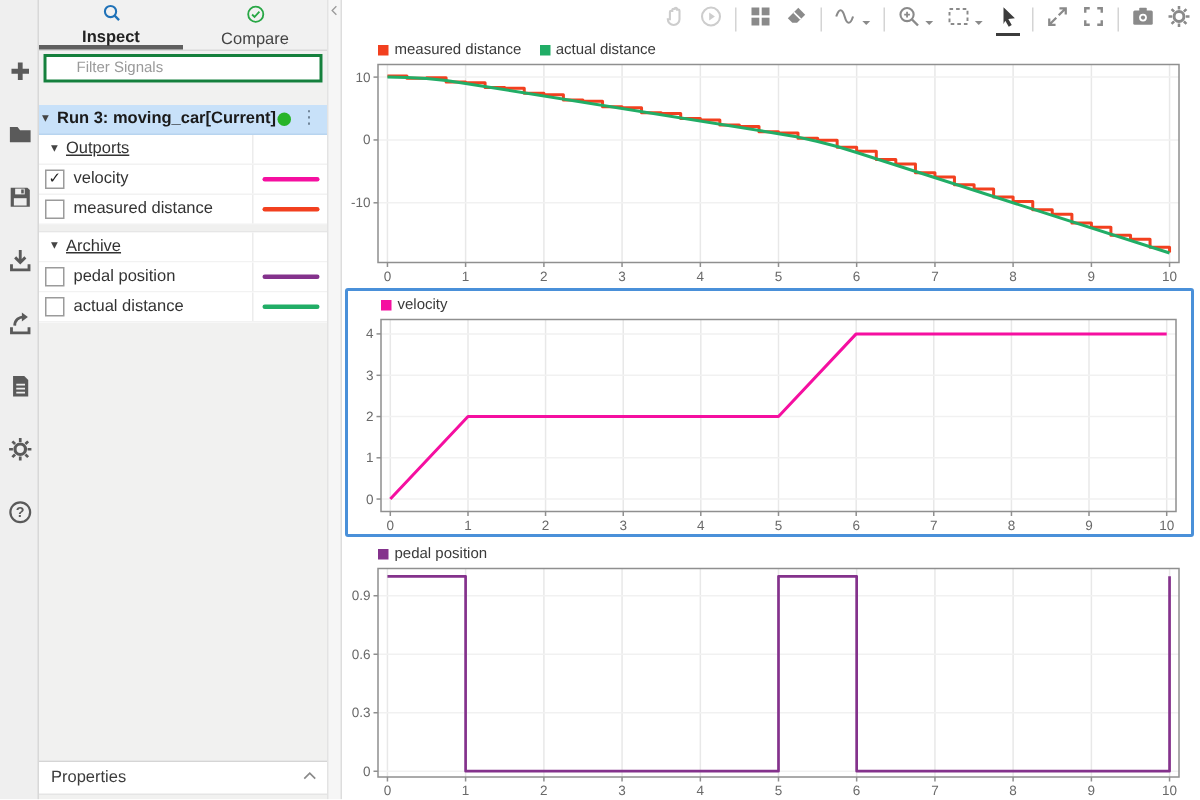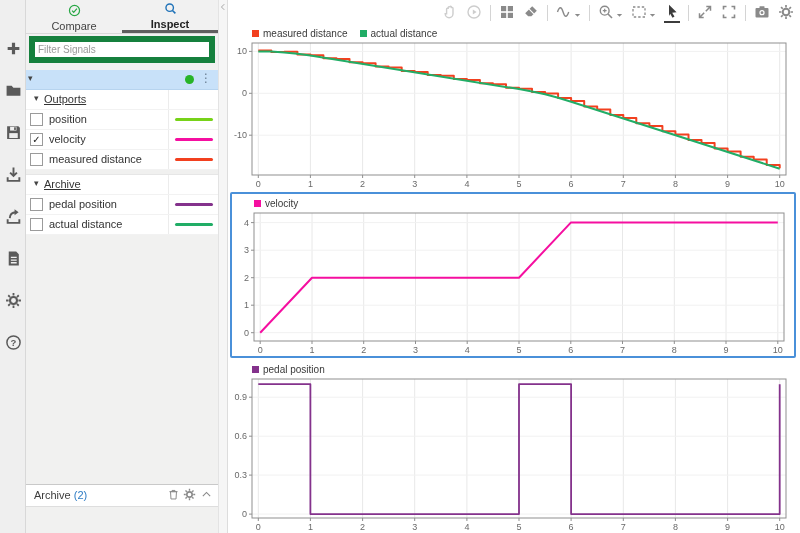--- a/index.html
+++ b/index.html
@@ -15,22 +15,22 @@
   #panel{position:absolute;left:26px;top:0;width:192px;height:533px;background:#f1f1f0;box-sizing:border-box;}
   #tabbar{position:absolute;left:0;top:0;right:0;height:33px;background:#f1f1f1;border-bottom:1px solid #d9d9d9;display:flex;}
   .tab{flex:1;display:flex;flex-direction:column;align-items:center;justify-content:center;gap:1px;padding-top:2px;box-sizing:border-box;}
   .tab .tabicon svg{width:13px;height:13px;}
   .tab .tablabel{font-size:11px;color:#444;}
   .tab.active .tablabel{font-weight:bold;color:#222;}
   .tab.active{border-bottom:3px solid #5f5f5f;}
   .tabicon.inspect{color:#1f72b8;}
   .tabicon.compare{color:#28a745;}
   #filterwrap{position:absolute;left:0;top:34px;right:0;height:21px;background:#f1f1f1;}
-  #filterwrap input{position:absolute;left:3px;right:3px;top:2px;height:15px;border:6px solid #15803d;
-                    font-family:inherit;font-size:10px;padding:0 3px;color:#333;background:#fff;}
+  #filterwrap input{position:absolute;left:3px;right:3px;top:2px;height:15px;border:2px solid #15803d;
+                    font-family:inherit;font-size:10px;padding:0 20px;color:#333;background:#fff;}
   #filterwrap input::placeholder{color:#9a9a9a;}
   #treeheader{position:absolute;left:0;top:55px;right:0;height:14px;background:#f0f0f0;border-bottom:1px solid #dcdcdc;
               font-size:9px;font-weight:bold;color:#5c5c5c;}
   #treeheader .colname{position:absolute;left:15px;top:2px;}
   #treeheader .colline{position:absolute;left:147px;top:2px;}
   #tree{position:absolute;left:0;top:70px;right:0;background:#fff;}
   .trow{position:relative;height:19px;background:#fff;border-bottom:1px solid #f2f2f2;}
   .trow.run{background:#c8e1f9;border-bottom:1px solid #b7d4ef;}
   .trow .expander{position:absolute;left:2px;top:3px;font-size:9px;color:#444;}
   .trow.group .expander{left:8px;}
@@ -125,54 +125,49 @@
       <div class="stripbtn">
         <span><svg class="main" viewBox="0 0 16 16" xmlns="http://www.w3.org/2000/svg">
             <circle cx="8" cy="8" r="6.2" fill="none" stroke="currentColor" stroke-width="1.4"></circle>
             <text x="8" y="11.2" font-size="9" text-anchor="middle" fill="currentColor" font-family="Liberation Sans,DejaVu Sans,sans-serif" font-weight="bold">?</text>
           </svg></span>
       </div>
     </div>
 
   <div id="panel">
     <div id="tabbar">
+      <div class="tab active">
+        <span class="tabicon inspect"><svg class="main" viewBox="0 0 16 16" xmlns="http://www.w3.org/2000/svg">
+              <circle cx="7" cy="7" r="4.6" fill="none" stroke="currentColor" stroke-width="1.7"></circle>
+              <path d="M10.4 10.4l3.6 3.6" stroke="currentColor" stroke-width="1.9"></path>
+            </svg></span>
+        <span class="tablabel">Inspect</span>
+      </div>
       <div class="tab">
         <span class="tabicon compare"><svg class="main" viewBox="0 0 16 16" xmlns="http://www.w3.org/2000/svg">
               <circle cx="8" cy="8" r="6.2" fill="none" stroke="currentColor" stroke-width="1.5"></circle>
               <path d="M5 8.2l2 2 4-4.4" fill="none" stroke="currentColor" stroke-width="1.5"></path>
             </svg></span>
         <span class="tablabel">Compare</span>
       </div>
-      <div class="tab active">
-        <span class="tabicon inspect"><svg class="main" viewBox="0 0 16 16" xmlns="http://www.w3.org/2000/svg">
-              <circle cx="7" cy="7" r="4.6" fill="none" stroke="currentColor" stroke-width="1.7"></circle>
-              <path d="M10.4 10.4l3.6 3.6" stroke="currentColor" stroke-width="1.9"></path>
-            </svg></span>
-        <span class="tablabel">Inspect</span>
-      </div>
     </div>
     <div id="filterwrap">
       <input placeholder="Filter Signals" style="">
     </div>
     <div id="tree">
         <div class="trow run">
           <span class="expander">▾</span>
+          <span class="runlabel">Run 3: moving_car[Current]</span>
           <span class="rundot"></span>
           <span class="runmenu">⋮</span>
         </div>
         <div class="trow group">
           <span class="expander">▾</span>
           <span class="grouplabel">Outports</span>
           <span class="coldiv"></span>
-        </div>
-        <div class="trow signal">
-          <span class="cb"></span>
-          <span class="siglabel">position</span>
-          <span class="coldiv"></span>
-          <span class="swatch" style="background:#77d219"></span>
         </div>
         <div class="trow signal">
           <span class="cb">✓</span>
           <span class="siglabel">velocity</span>
           <span class="coldiv"></span>
           <span class="swatch" style="background:#f50fa0"></span>
         </div>
         <div class="trow signal">
           <span class="cb"></span>
           <span class="siglabel">measured distance</span>
@@ -191,29 +186,22 @@
           <span class="coldiv"></span>
           <span class="swatch" style="background:#84328c"></span>
         </div>
         <div class="trow signal">
           <span class="cb"></span>
           <span class="siglabel">actual distance</span>
           <span class="coldiv"></span>
           <span class="swatch" style="background:#21ad66"></span>
         </div>
       </div>
-    <div id="archivebar">
-      <span class="albl"><span>Archive </span><span class="acount">(2)</span></span>
-      <span class="baricon" style="right:38px;"><svg class="main" viewBox="0 0 16 16" xmlns="http://www.w3.org/2000/svg">
-            <path d="M3 4.5h10M6.2 4.5V3h3.6v1.5M4.3 4.5l.6 9h6.2l.6-9z" fill="none" stroke="currentColor" stroke-width="1.2"></path>
-          </svg></span>
-      <span class="baricon" style="right:22px;"><svg class="main" viewBox="0 0 16 16" xmlns="http://www.w3.org/2000/svg">
-            <circle cx="8" cy="8" r="3.3" fill="none" stroke="currentColor" stroke-width="2"></circle>
-            <path d="M8 1v2.4M8 12.6V15M1 8h2.4M12.6 8H15M3.05 3.05l1.7 1.7M11.25 11.25l1.7 1.7M12.95 3.05l-1.7 1.7M4.75 11.25l-1.7 1.7" stroke="currentColor" stroke-width="1.7"></path>
-          </svg></span>
+    <div id="propertiesbar">
+      <span class="plbl">Properties</span>
       <span class="baricon" style="right:5px;"><svg class="main" viewBox="0 0 16 16" xmlns="http://www.w3.org/2000/svg">
             <path d="M3.5 10l4.5-4.5L12.5 10" fill="none" stroke="currentColor" stroke-width="1.4"></path>
           </svg></span>
     </div>
   </div>
 
   <div id="collapsestrip">
     <span class="collapse"><svg class="main" viewBox="0 0 16 16" xmlns="http://www.w3.org/2000/svg">
           <path d="M10 3.5L5.5 8l4.5 4.5" fill="none" stroke="currentColor" stroke-width="1.4"></path>
         </svg></span>

